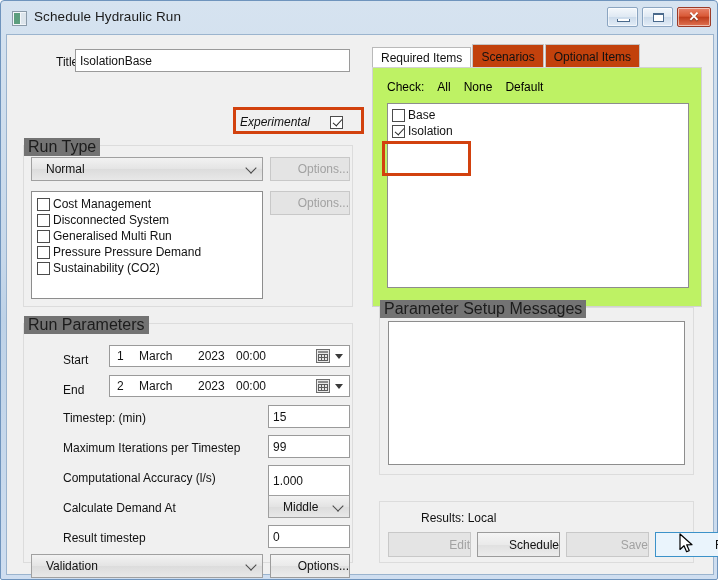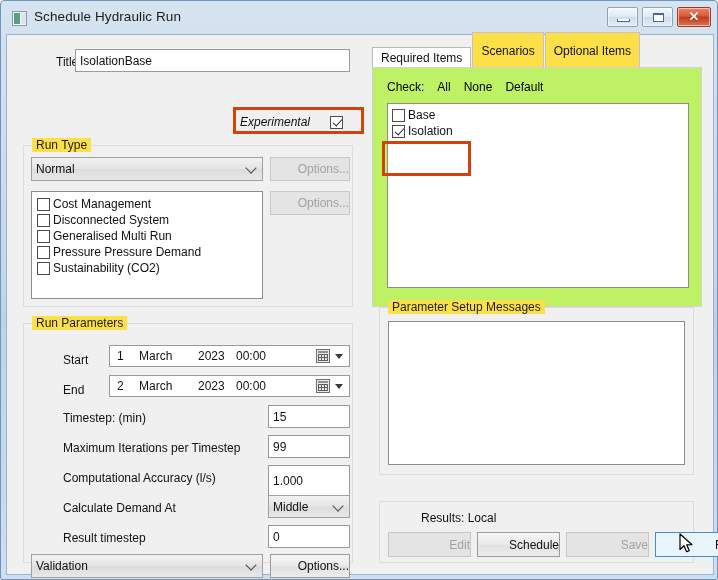--- a/index.html
+++ b/index.html
@@ -100,24 +100,24 @@
   }
 
   
   .group {
     position: absolute;
     border: 1px solid #dcdcdc;
     background: transparent;
   }
   .group > .legend {
     position: absolute;
-    top: -8px; left: 8px;
-    background: #fde047;
+    top: -8px; left: 0;
+    background: #737373;
     padding: 0 4px;
-    font-size: 12px;
+    font-size: 16px;
     color: #1c1c1c;
   }
 
   
   .label { position: absolute; font-size: 12px; color: #111; margin-left: 32px; }
 
   .textbox {
     position: absolute;
     background: #ffffff;
     border: 1px solid #9a9a9a;
@@ -127,21 +127,21 @@
     line-height: 1;
     display: flex; align-items: center;
   }
 
   .combo {
     position: absolute;
     background: linear-gradient(to bottom, #f2f2f2 0%, #e4e4e4 50%, #dcdcdc 51%, #e8e8e8 100%);
     border: 1px solid #a0a0a0;
     font-size: 12px;
     color: #111;
-    padding: 0 20px 0 4px;
+    padding: 0 20px 0 14px;
     display: flex; align-items: center;
   }
   .combo .chev {
     position: absolute; right: 7px; top: 50%;
     width: 8px; height: 8px;
     margin-top: -5px;
     border-right: 1.6px solid #4a4a4a;
     border-bottom: 1.6px solid #4a4a4a;
     transform: rotate(45deg);
   }
@@ -201,25 +201,25 @@
 
   
   #tabstrip {
     position: absolute;
     left: 7px; top: 6px;
     height: 21px;
     display: flex;
     align-items: flex-end;
   }
   .tab {
-    height: 36px;
+    height: 24px;
     padding: 0 8px;
     display: flex; align-items: center;
     font-size: 12px; color: #111;
-    background: #fde047;
+    background: #c2410c;
     border: 1px solid #c4c4c4;
     border-bottom: none;
     margin-right: 1px;
   }
   .tab.active {
     background: #ffffff;
     height: 21px;
     border-color: #b9b9b9;
   }
   #tabpanel {

